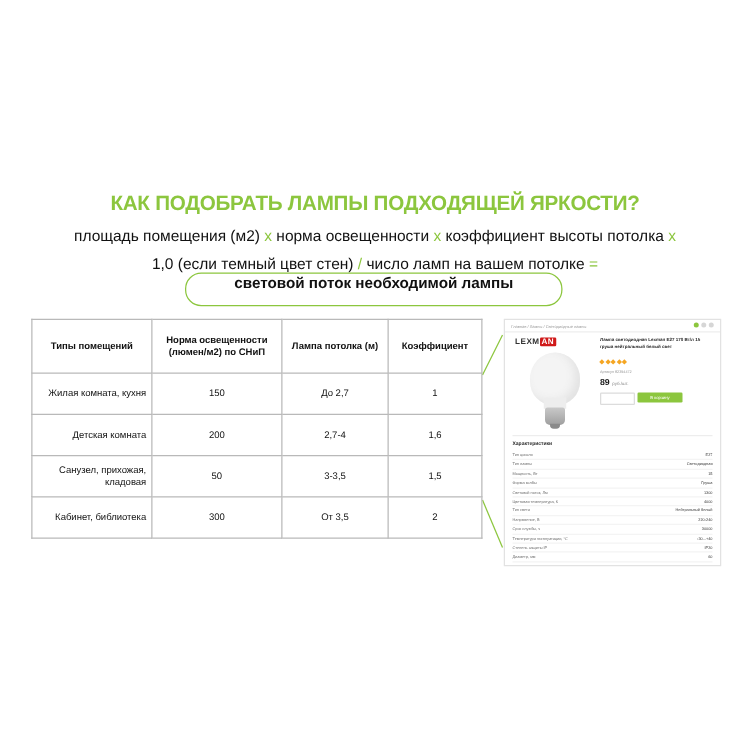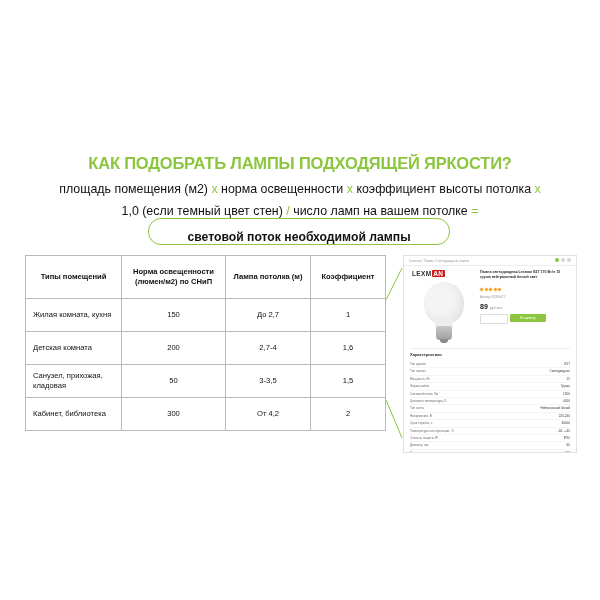--- a/index.html
+++ b/index.html
@@ -48,21 +48,21 @@
   }
   .result-box {
     position: absolute;
     left: 148px;
     top: 218px;
     width: 300px;
     height: 25px;
     border: 1.5px solid #8cc63e;
     border-radius: 13px;
     display: flex;
-    align-items: flex-end;
+    align-items: flex-start;
     justify-content: center;
     background: #ffffff;
   }
   .result-box .result-text {
     font-size: 12.2px;
     font-weight: bold;
     color: #111111;
   }
 
   
@@ -88,21 +88,21 @@
   }
   table.specs th {
     font-weight: bold;
     text-align: center;
     height: 36px;
   }
   table.specs td {
     height: 26px;
   }
   .c-left {
-    text-align: left;
+    text-align: right;
     padding-left: 7px !important;
   }
   .c-center {
     text-align: center;
   }
   col.c1 { width: 96px; }
   col.c2 { width: 104px; }
   col.c3 { width: 85px; }
   col.c4 { width: 75px; }
 
@@ -382,21 +382,21 @@
         </tr>
         <tr>
           <td class="c-left">Санузел, прихожая, кладовая</td>
           <td class="c-center">50</td>
           <td class="c-center">3-3,5</td>
           <td class="c-center">1,5</td>
         </tr>
         <tr>
           <td class="c-left">Кабинет, библиотека</td>
           <td class="c-center">300</td>
-          <td class="c-center">От 4,2</td>
+          <td class="c-center">От 3,5</td>
           <td class="c-center">2</td>
         </tr>
       </tbody>
     </table>
   </div>
 
   <div class="card">
     <div class="card-top-bar"></div>
     <div class="card-breadcrumb">Главная / Лампы / Светодиодные лампы</div>
     <div class="card-dots">

